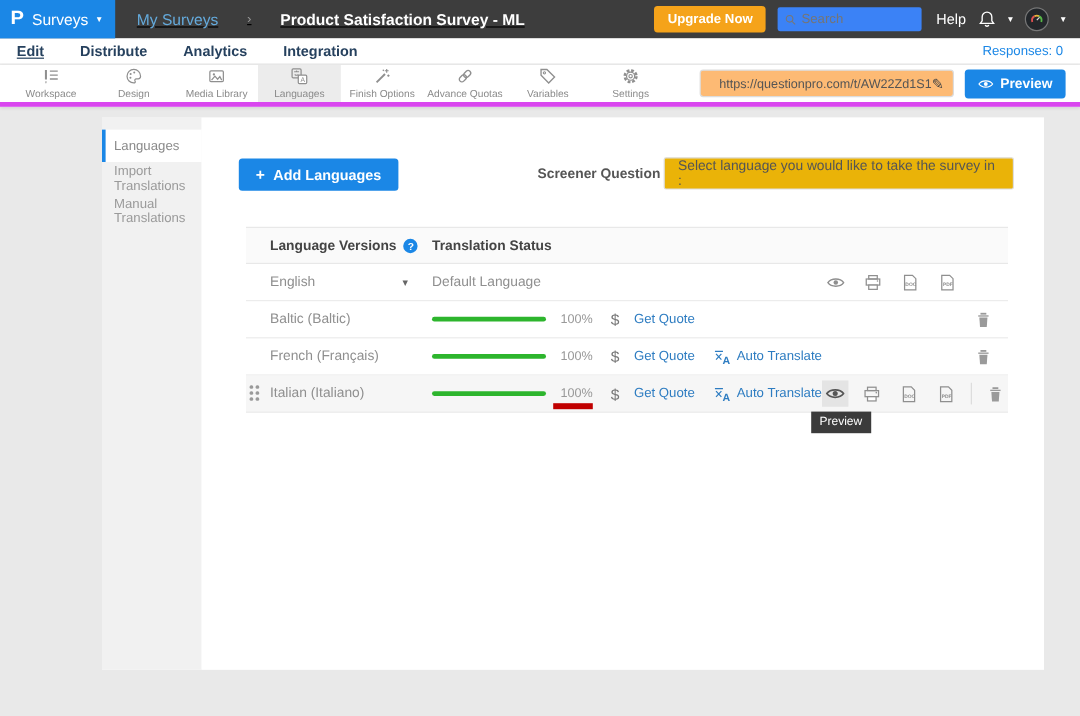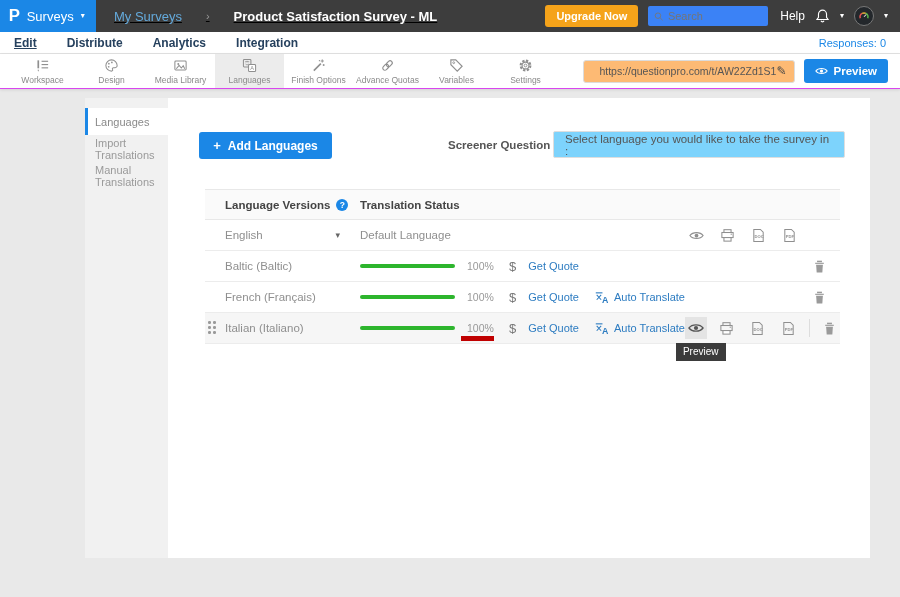--- a/index.html
+++ b/index.html
@@ -23,21 +23,21 @@
   .help-label { color:#fff; font-size:12px; margin-left:2px; }
   .avatar { width:20px; height:20px; border-radius:50%; background:#23272b; border:1px solid #777; display:flex; align-items:center; justify-content:center; }
 
   
   .nav { height:22px; background:#ffffff; border-bottom:1px solid #e2e2e2; display:flex; align-items:center; padding:0 14px; }
   .nav-item { color:#26415E; font-size:12px; font-weight:bold; margin-right:30px; cursor:pointer; text-decoration:none; }
   .nav-item.active { text-decoration:underline; }
   .responses { margin-left:auto; color:#1B87E6; font-size:11px; }
 
   
-  .toolbar { height:35px; background:#fff; display:flex; align-items:stretch; padding-left:8px; border-bottom:1px solid #d946ef; box-shadow:0 1px 3px rgba(0,0,0,.10); position:relative; z-index:3; }
+  .toolbar { height:35px; background:#fff; display:flex; align-items:stretch; padding-left:8px; border-bottom:4px solid #d946ef; box-shadow:0 1px 3px rgba(0,0,0,.10); position:relative; z-index:3; }
   .tool { width:69px; display:flex; flex-direction:column; align-items:center; justify-content:center; gap:2px; cursor:pointer; }
   .tool.active { background:#ececec; }
   .tool svg { width:15px; height:15px; display:block; }
   .t-label { font-size:8.5px; color:#8a8a8a; white-space:nowrap; }
   .toolbar-right { margin-left:auto; display:flex; align-items:center; gap:9px; padding-right:12px; }
   .url-box { width:212px; height:23px; background:#fdba74; border:1px solid #dcdcdc; border-radius:3px; display:flex; align-items:center; justify-content:flex-end; padding:0 7px; }
   .url-text { font-size:10.5px; color:#555; white-space:nowrap; overflow:hidden; }
   .pencil { font-size:12px; color:#444; cursor:pointer; }
   .preview-btn { background:#1B87E6; border:none; color:#fff; font-size:11.5px; font-weight:bold; height:24px; padding:0 11px; border-radius:3px; display:flex; align-items:center; gap:6px; cursor:pointer; font-family:"Liberation Sans",sans-serif; }
 
@@ -45,21 +45,21 @@
   .workspace { position:absolute; top:89px; left:0; right:0; bottom:0; background:#e9e9e9; }
   .card { position:absolute; left:85px; top:9px; width:785px; height:460px; display:flex; background:#fff; }
   .sidebar { width:83px; flex:none; background:#f1f1f1; padding-top:10px; }
   .side-item { height:27px; display:flex; align-items:center; padding-left:10px; font-size:11px; color:#9a9a9a; cursor:pointer; }
   .side-item.active { background:#fff; border-left:3px solid #1B87E6; padding-left:7px; color:#8a8a8a; }
   .main { flex:1; background:#fff; position:relative; }
 
   .add-btn { position:absolute; left:31px; top:34px; width:133px; height:27px; background:#1B87E6; border:none; border-radius:3px; color:#fff; font-size:12px; font-weight:bold; display:flex; align-items:center; justify-content:center; gap:7px; cursor:pointer; font-family:"Liberation Sans",sans-serif; }
   .add-plus { font-size:13px; font-weight:bold; }
   .screener-label { position:absolute; left:280px; top:41px; font-size:11.5px; font-weight:bold; color:#555; }
-  .screener-select { position:absolute; left:385px; top:33px; width:292px; height:27px; background:#7dd3fc; border:1px solid #dedede; border-radius:2px; display:flex; align-items:center; padding:0 11px; font-size:11.5px; color:#555; cursor:pointer; }
+  .screener-select { position:absolute; left:385px; top:33px; width:292px; height:27px; background:#eab308; border:1px solid #dedede; border-radius:2px; display:flex; align-items:center; padding:0 11px; font-size:11.5px; color:#555; cursor:pointer; }
 
   
   .lang-table { position:absolute; left:37px; top:91px; width:635px; }
   .thead { height:31px; background:#fafafa; border-top:1px solid #e8e8e8; border-bottom:1px solid #e8e8e8; display:flex; align-items:center; }
   .th { font-size:11.5px; font-weight:bold; color:#444; display:flex; align-items:center; }
   .col-lang { width:155px; padding-left:20px; flex:none; }
   .help-circle { width:12px; height:12px; border-radius:50%; background:#1B87E6; color:#fff; font-size:8.5px; font-weight:bold; display:inline-flex; align-items:center; justify-content:center; margin-left:6px; cursor:pointer; }
   .trow { height:31px; border-bottom:1px solid #ececec; display:flex; align-items:center; position:relative; }
   .trow.hovered { background:#f6f6f6; }
   .lang-cell { width:155px; padding-left:20px; padding-right:20px; flex:none; display:flex; align-items:center; justify-content:space-between; }

